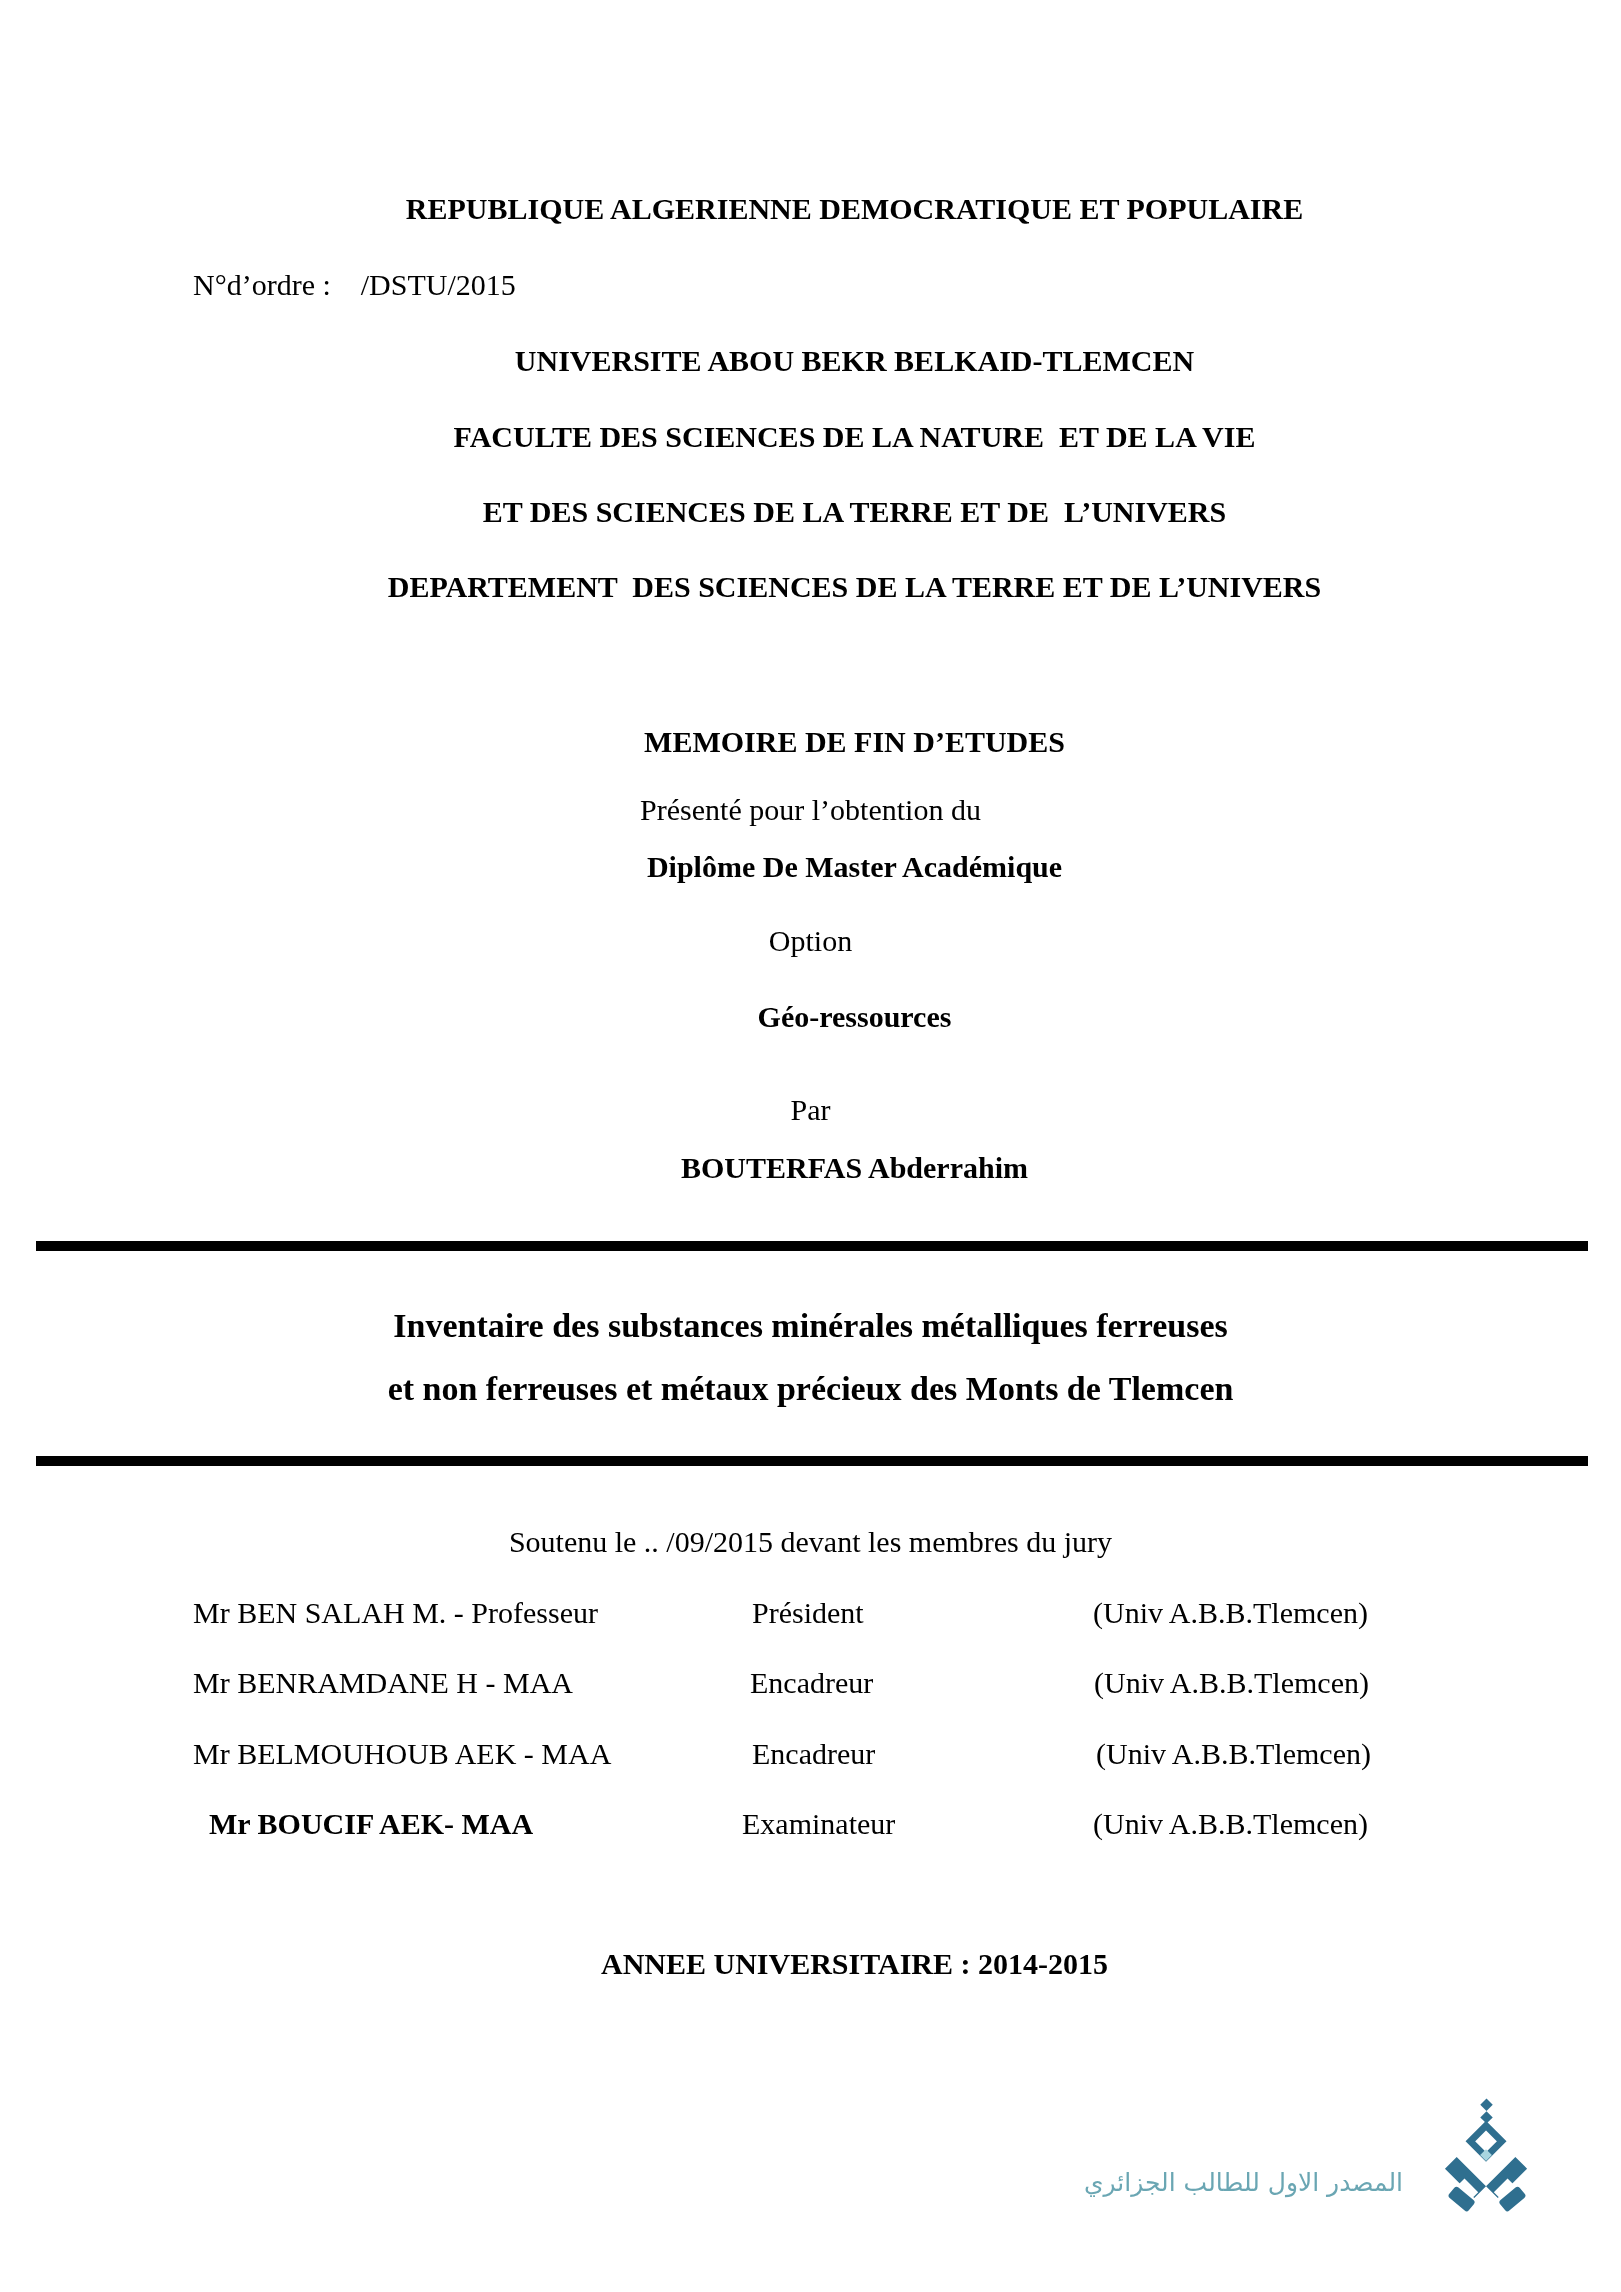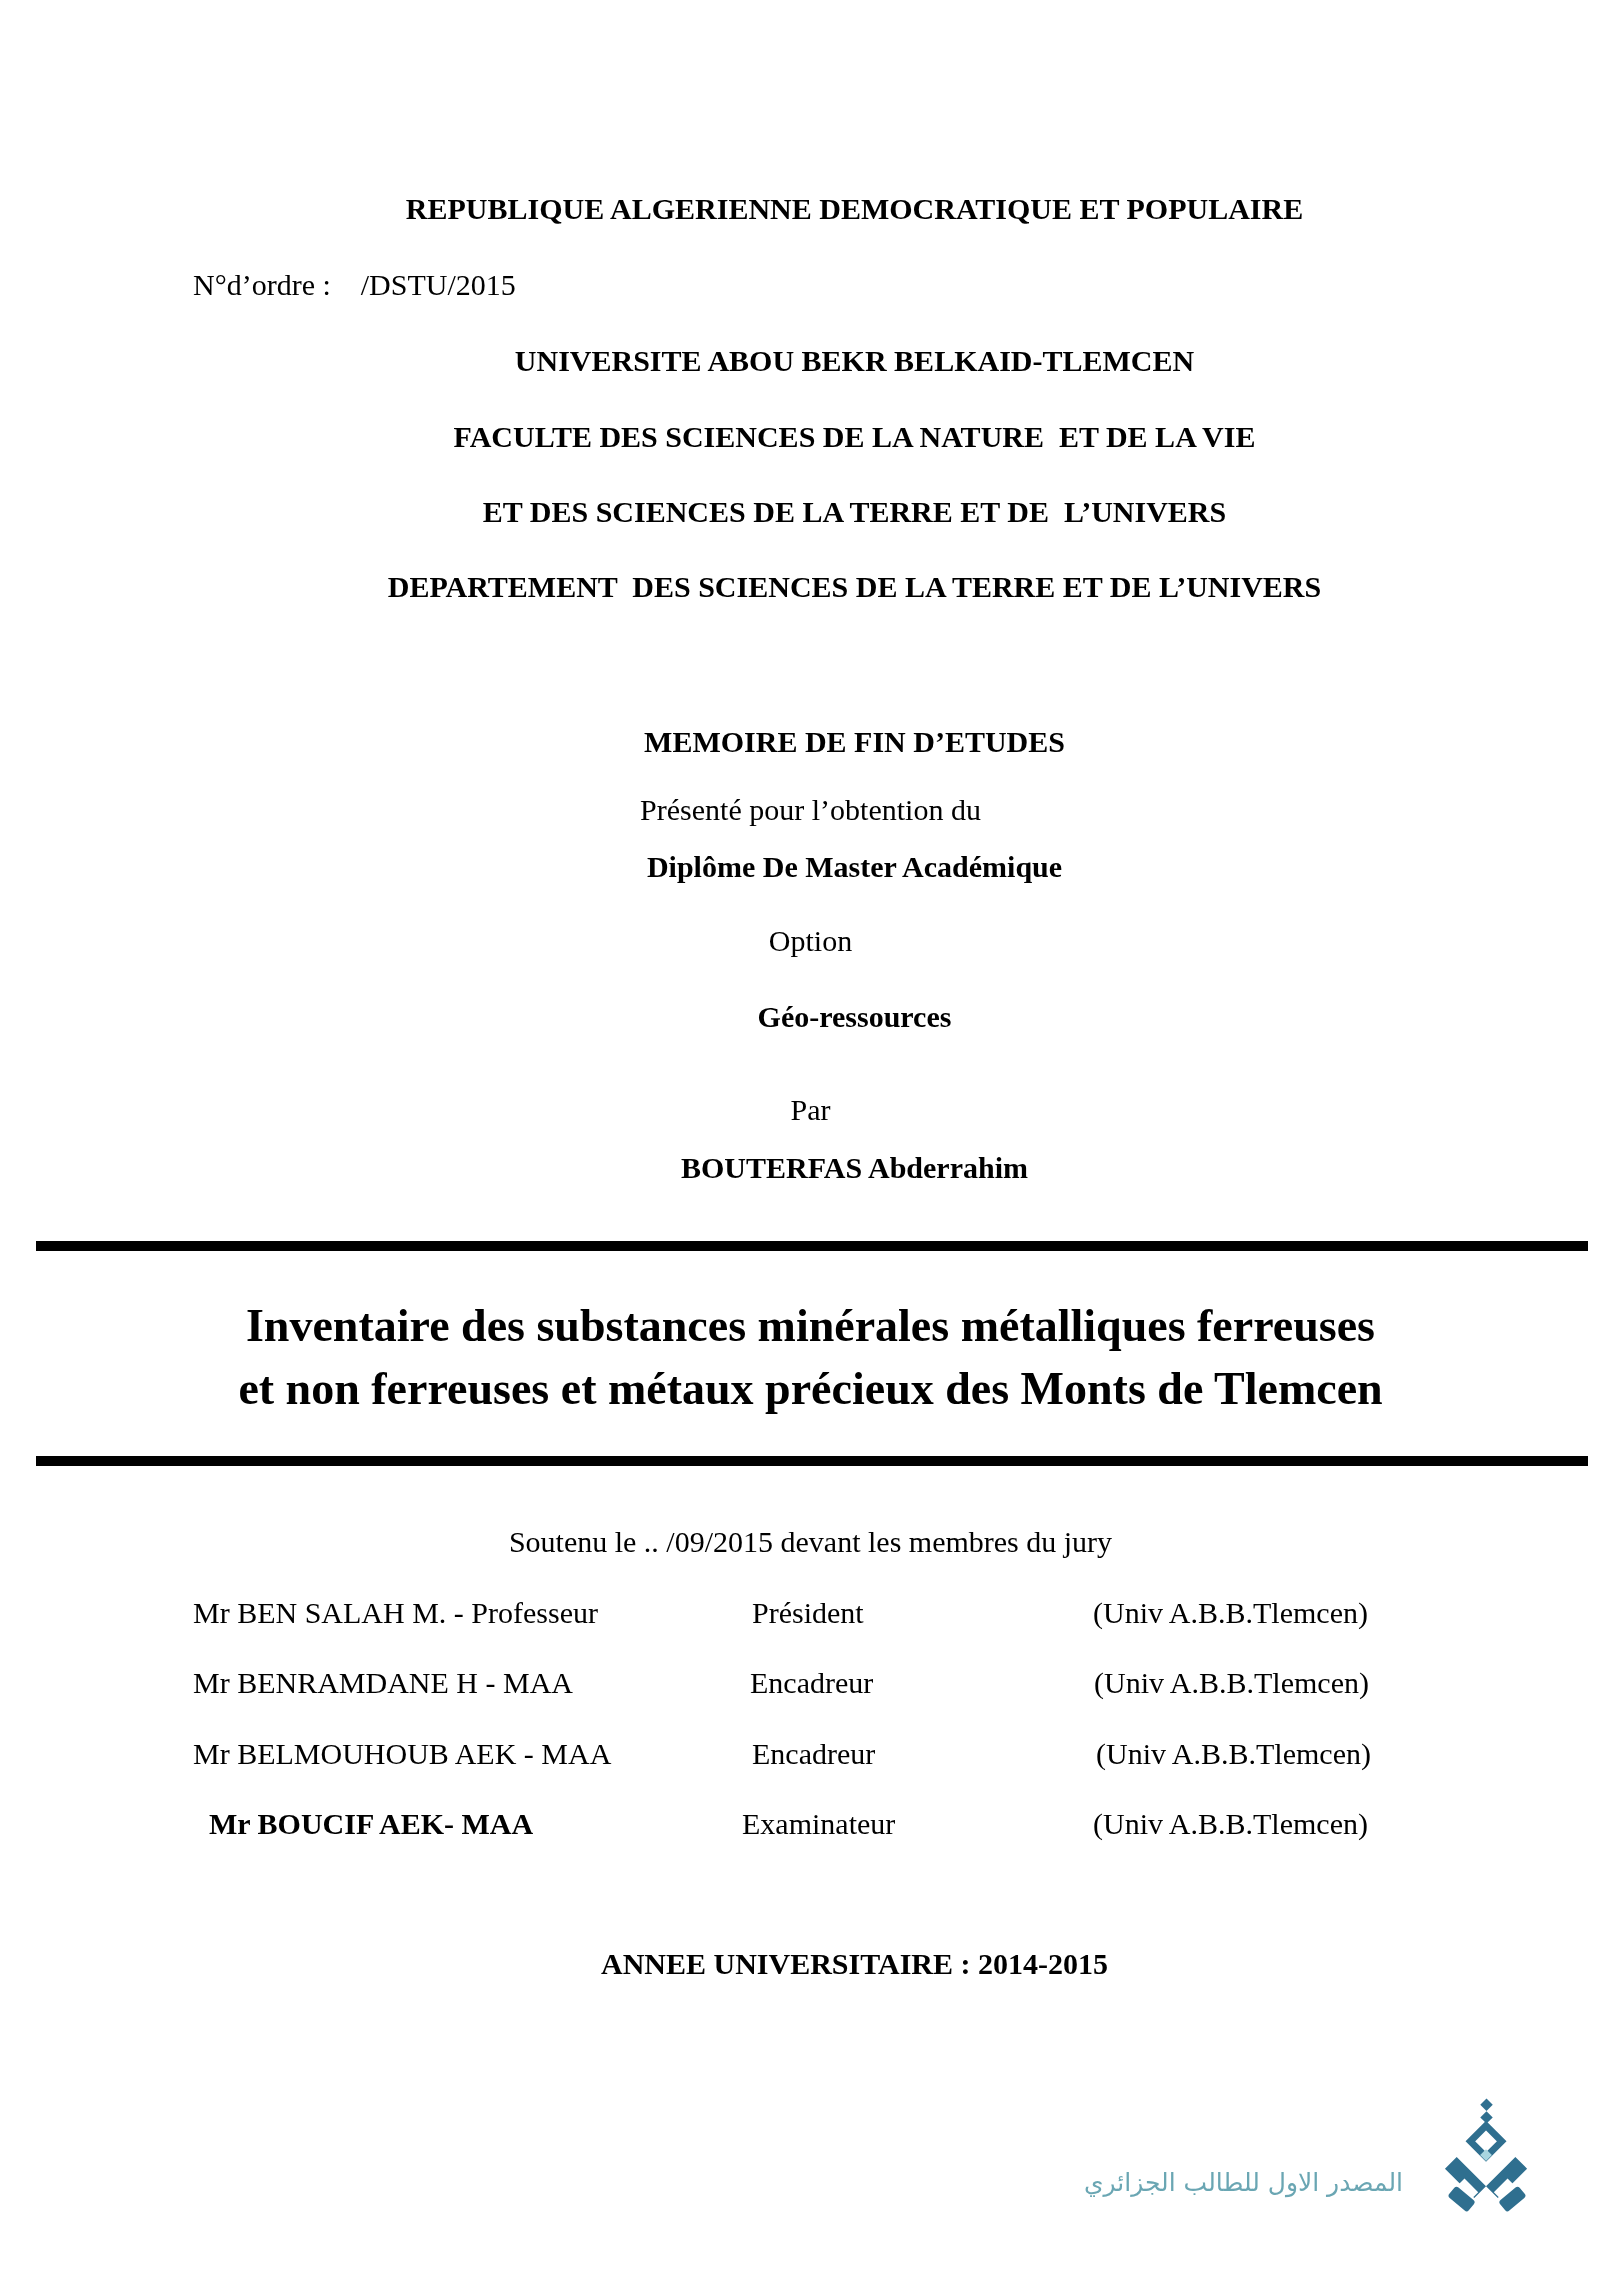--- a/index.html
+++ b/index.html
@@ -2,21 +2,21 @@
 <html><head>
 <meta charset="utf-8">
 <style>
   html, body { margin:0; padding:0; background:#ffffff; }
   body { width:1621px; height:2293px; position:relative; overflow:hidden;
          font-family:"Liberation Serif", "DejaVu Serif", serif; color:#000; }
   .line { position:absolute; left:0; width:1621px; text-align:center; font-size:30px; line-height:35px; white-space:pre; }
   .b { font-weight:bold;padding-left:44px; }
   .left { text-align:left; }
   .rule { position:absolute; left:36px; width:1552px; height:9.8px; background:#000; }
-  .title { position:absolute; left:0; width:1621px; text-align:center; font-weight:bold; font-size:46px; line-height:63px; }
+  .title { position:absolute; left:0; width:1621px; text-align:center; font-weight:bold; font-size:34px; line-height:63px; }
   .jury-row { position:absolute; left:193px; width:1274px; height:35px; font-size:30px; line-height:35px; }
   .jury-row span { position:absolute; top:0; white-space:pre; }
   .logo { position:absolute; left:1078px; top:2098px; width:461px; height:118px; }
   .logo-text { position:absolute; left:0; top:21.6px; font-family:"DejaVu Sans", sans-serif; font-size:43px; color:#5e9fae; letter-spacing:1px; line-height:49px; }
   .logo-ar { position:absolute; left:5.9px; top:71px; font-family:"DejaVu Sans", sans-serif; font-size:25px; color:#6aa6b3; direction:rtl; line-height:27.4px; white-space:nowrap; }
   .logo-mark { position:absolute; left:365px; top:0; width:88px; height:116px; }
 </style>
 </head>
 <body>
 

